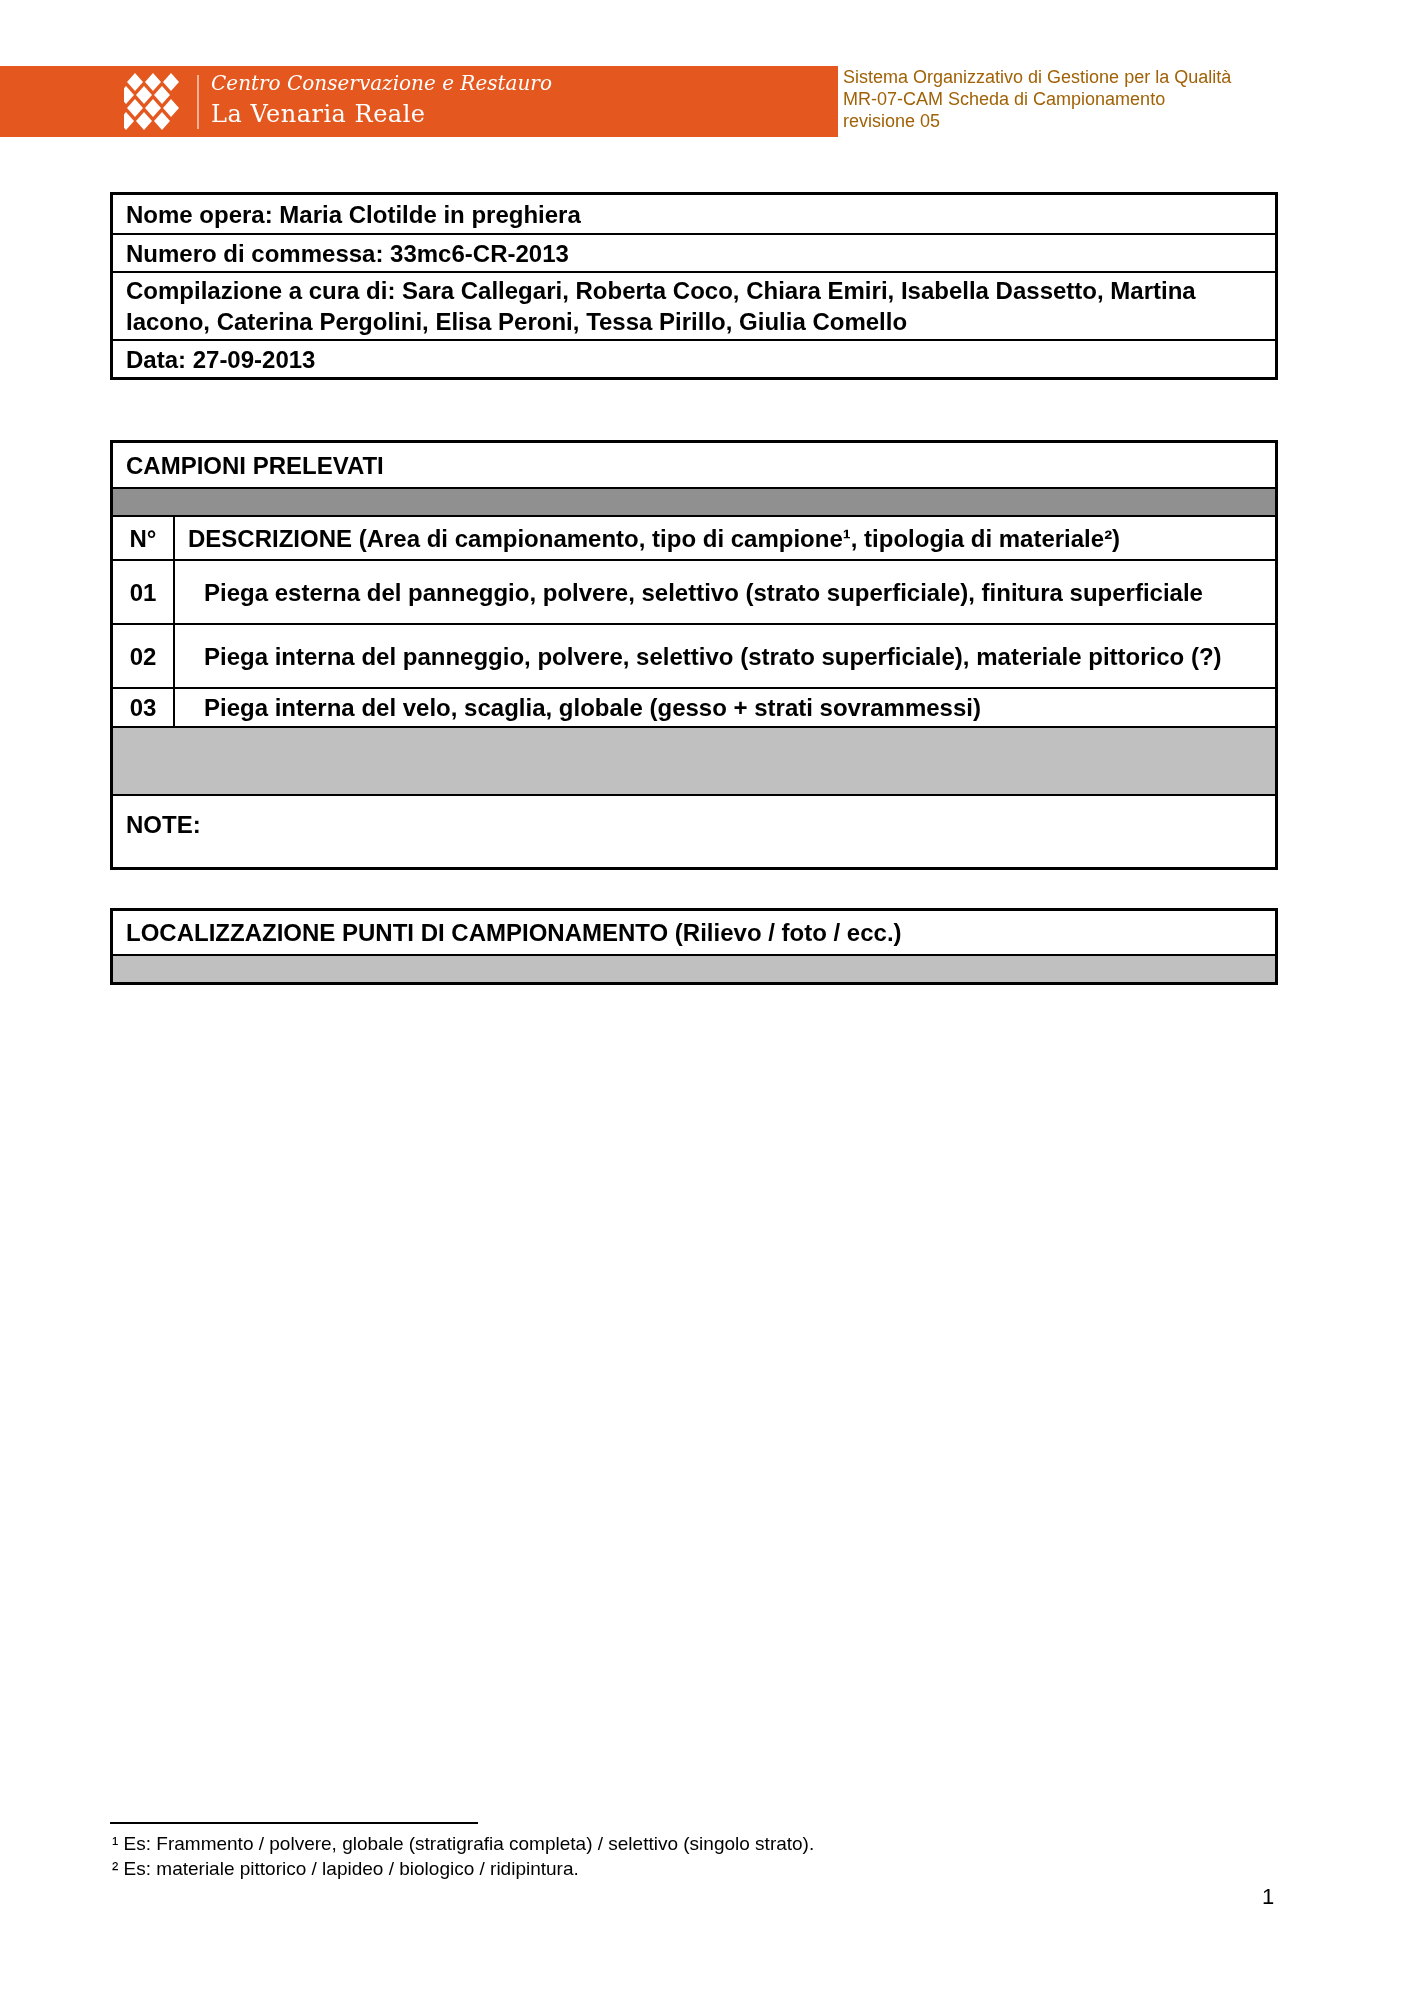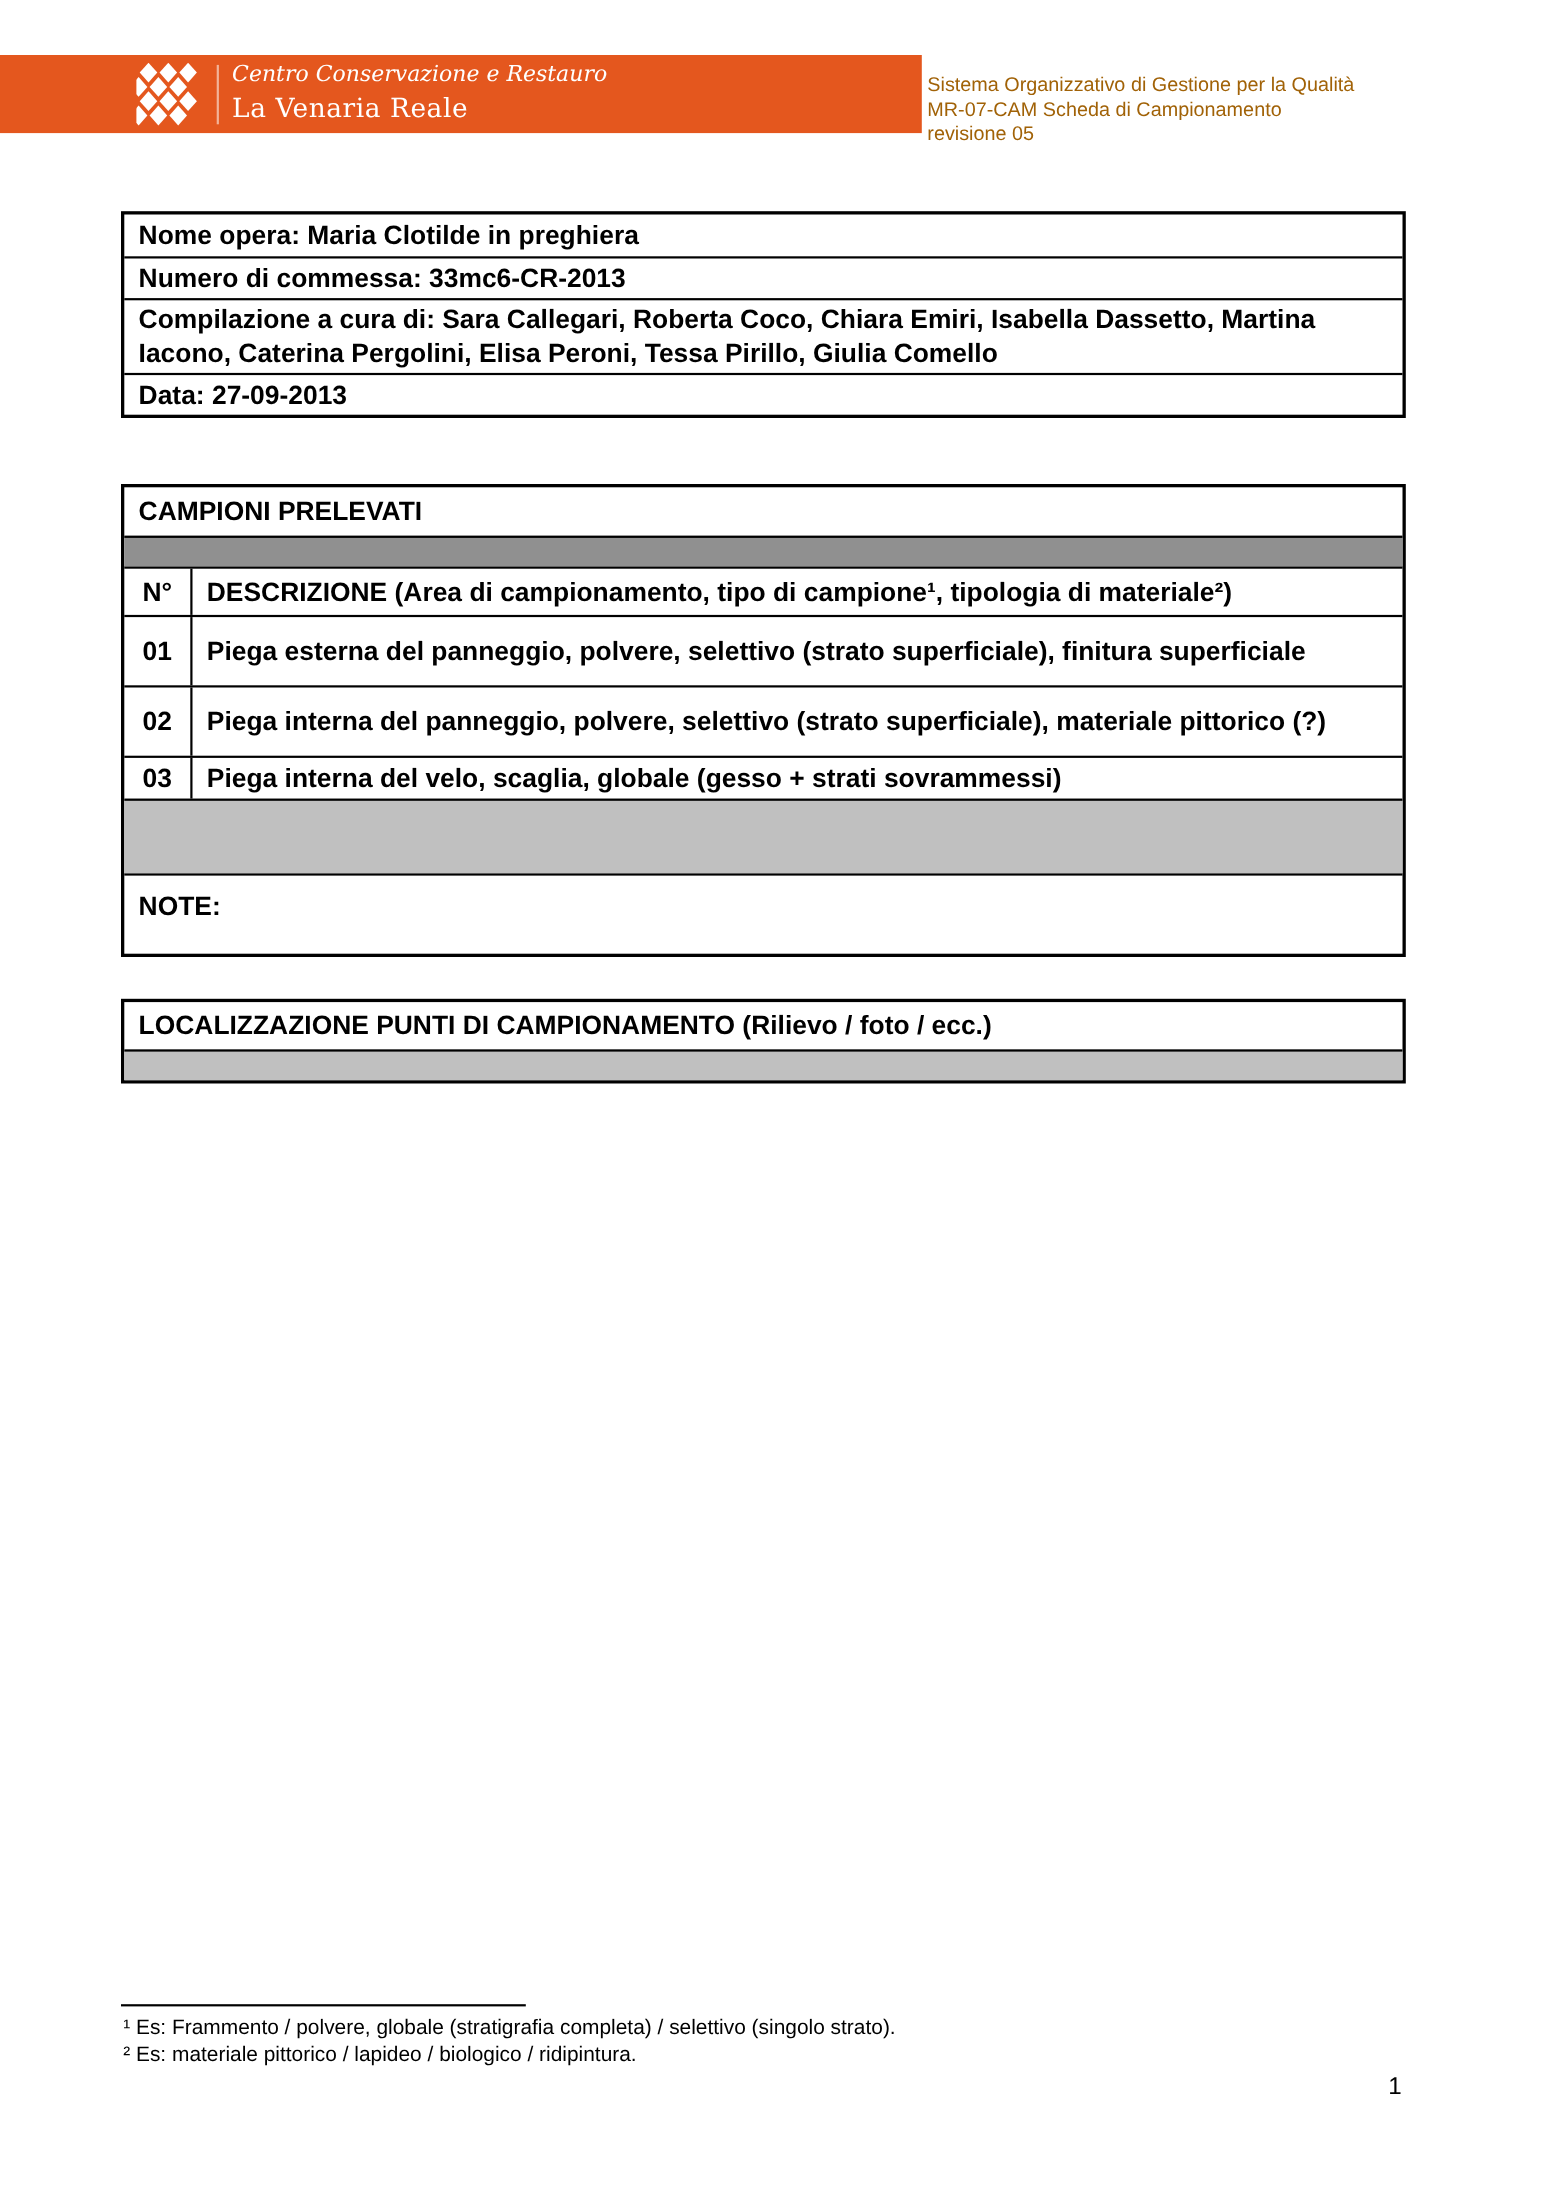--- a/index.html
+++ b/index.html
@@ -2,21 +2,21 @@
 <html><head>
 <meta charset="utf-8">
 <style>
   html,body { margin:0; padding:0; background:#ffffff; }
   .page {
     position:relative; width:1415px; height:2000px; background:#ffffff;
     font-family:"Liberation Sans", sans-serif; color:#000; overflow:hidden;
   }
 
   
-  .brand-band { position:absolute; left:0; top:50px; width:838px; height:71px; background:#E4571E; }
+  .brand-band { position:absolute; left:0; top:66px; width:838px; height:71px; background:#E4571E; }
   .brand-logo { position:absolute; left:124px; top:7px; }
   .brand-divider { position:absolute; left:197px; top:9px; width:2px; height:54px; background:rgba(255,255,255,0.55); }
   .brand-text { position:absolute; left:211px; top:5px; color:#fff; white-space:nowrap; }
   .brand-sub  { font-family:"DejaVu Serif", serif; font-style:italic; font-size:20px; line-height:24px; }
   .brand-main { font-family:"DejaVu Serif", serif; font-size:24px; line-height:38px; letter-spacing:0.5px; }
 
   .doc-meta { position:absolute; left:843px; top:66px; font-size:18px; line-height:22px; color:#a16207; }
 
   
   .box { position:absolute; left:110px; width:1168px; border:3px solid #000; box-sizing:border-box; background:#fff; }
@@ -31,21 +31,21 @@
   .r-h68 { height:68px; }
 
   
   .campioni-box { top:440px; }
   .row-title { height:44px; }
   .row-gray-sm { height:28px; background:#909090; }
   .row-header { height:44px; align-items:stretch; padding:0; }
   .cell-n { width:62px; flex:0 0 62px; border-right:2px solid #000; display:flex;
             align-items:center; justify-content:center; box-sizing:border-box; }
   .cell-desc { flex:1 1 auto; display:flex; align-items:center; padding-left:13px; white-space:nowrap; }
-  .row-sample { align-items:stretch; padding:0; }
+  .row-sample { align-items:stretch; padding:0;gap:16px; }
   .r-s2 { height:64px; }
   .r-s1 { height:39px; }
   .cell-desc-wrap { flex:1 1 auto; display:flex; align-items:center; padding-left:13px; padding-right:0; white-space:normal; }
   .row-gray-lg { height:68px; background:#C0C0C0; }
   .row-note { height:73px; align-items:flex-start; padding-top:13px; }
 
   
   .local-box { top:908px; }
   .row-title-sm { height:43px; }
   .row-gray-28 { height:28px; background:#C0C0C0; }

